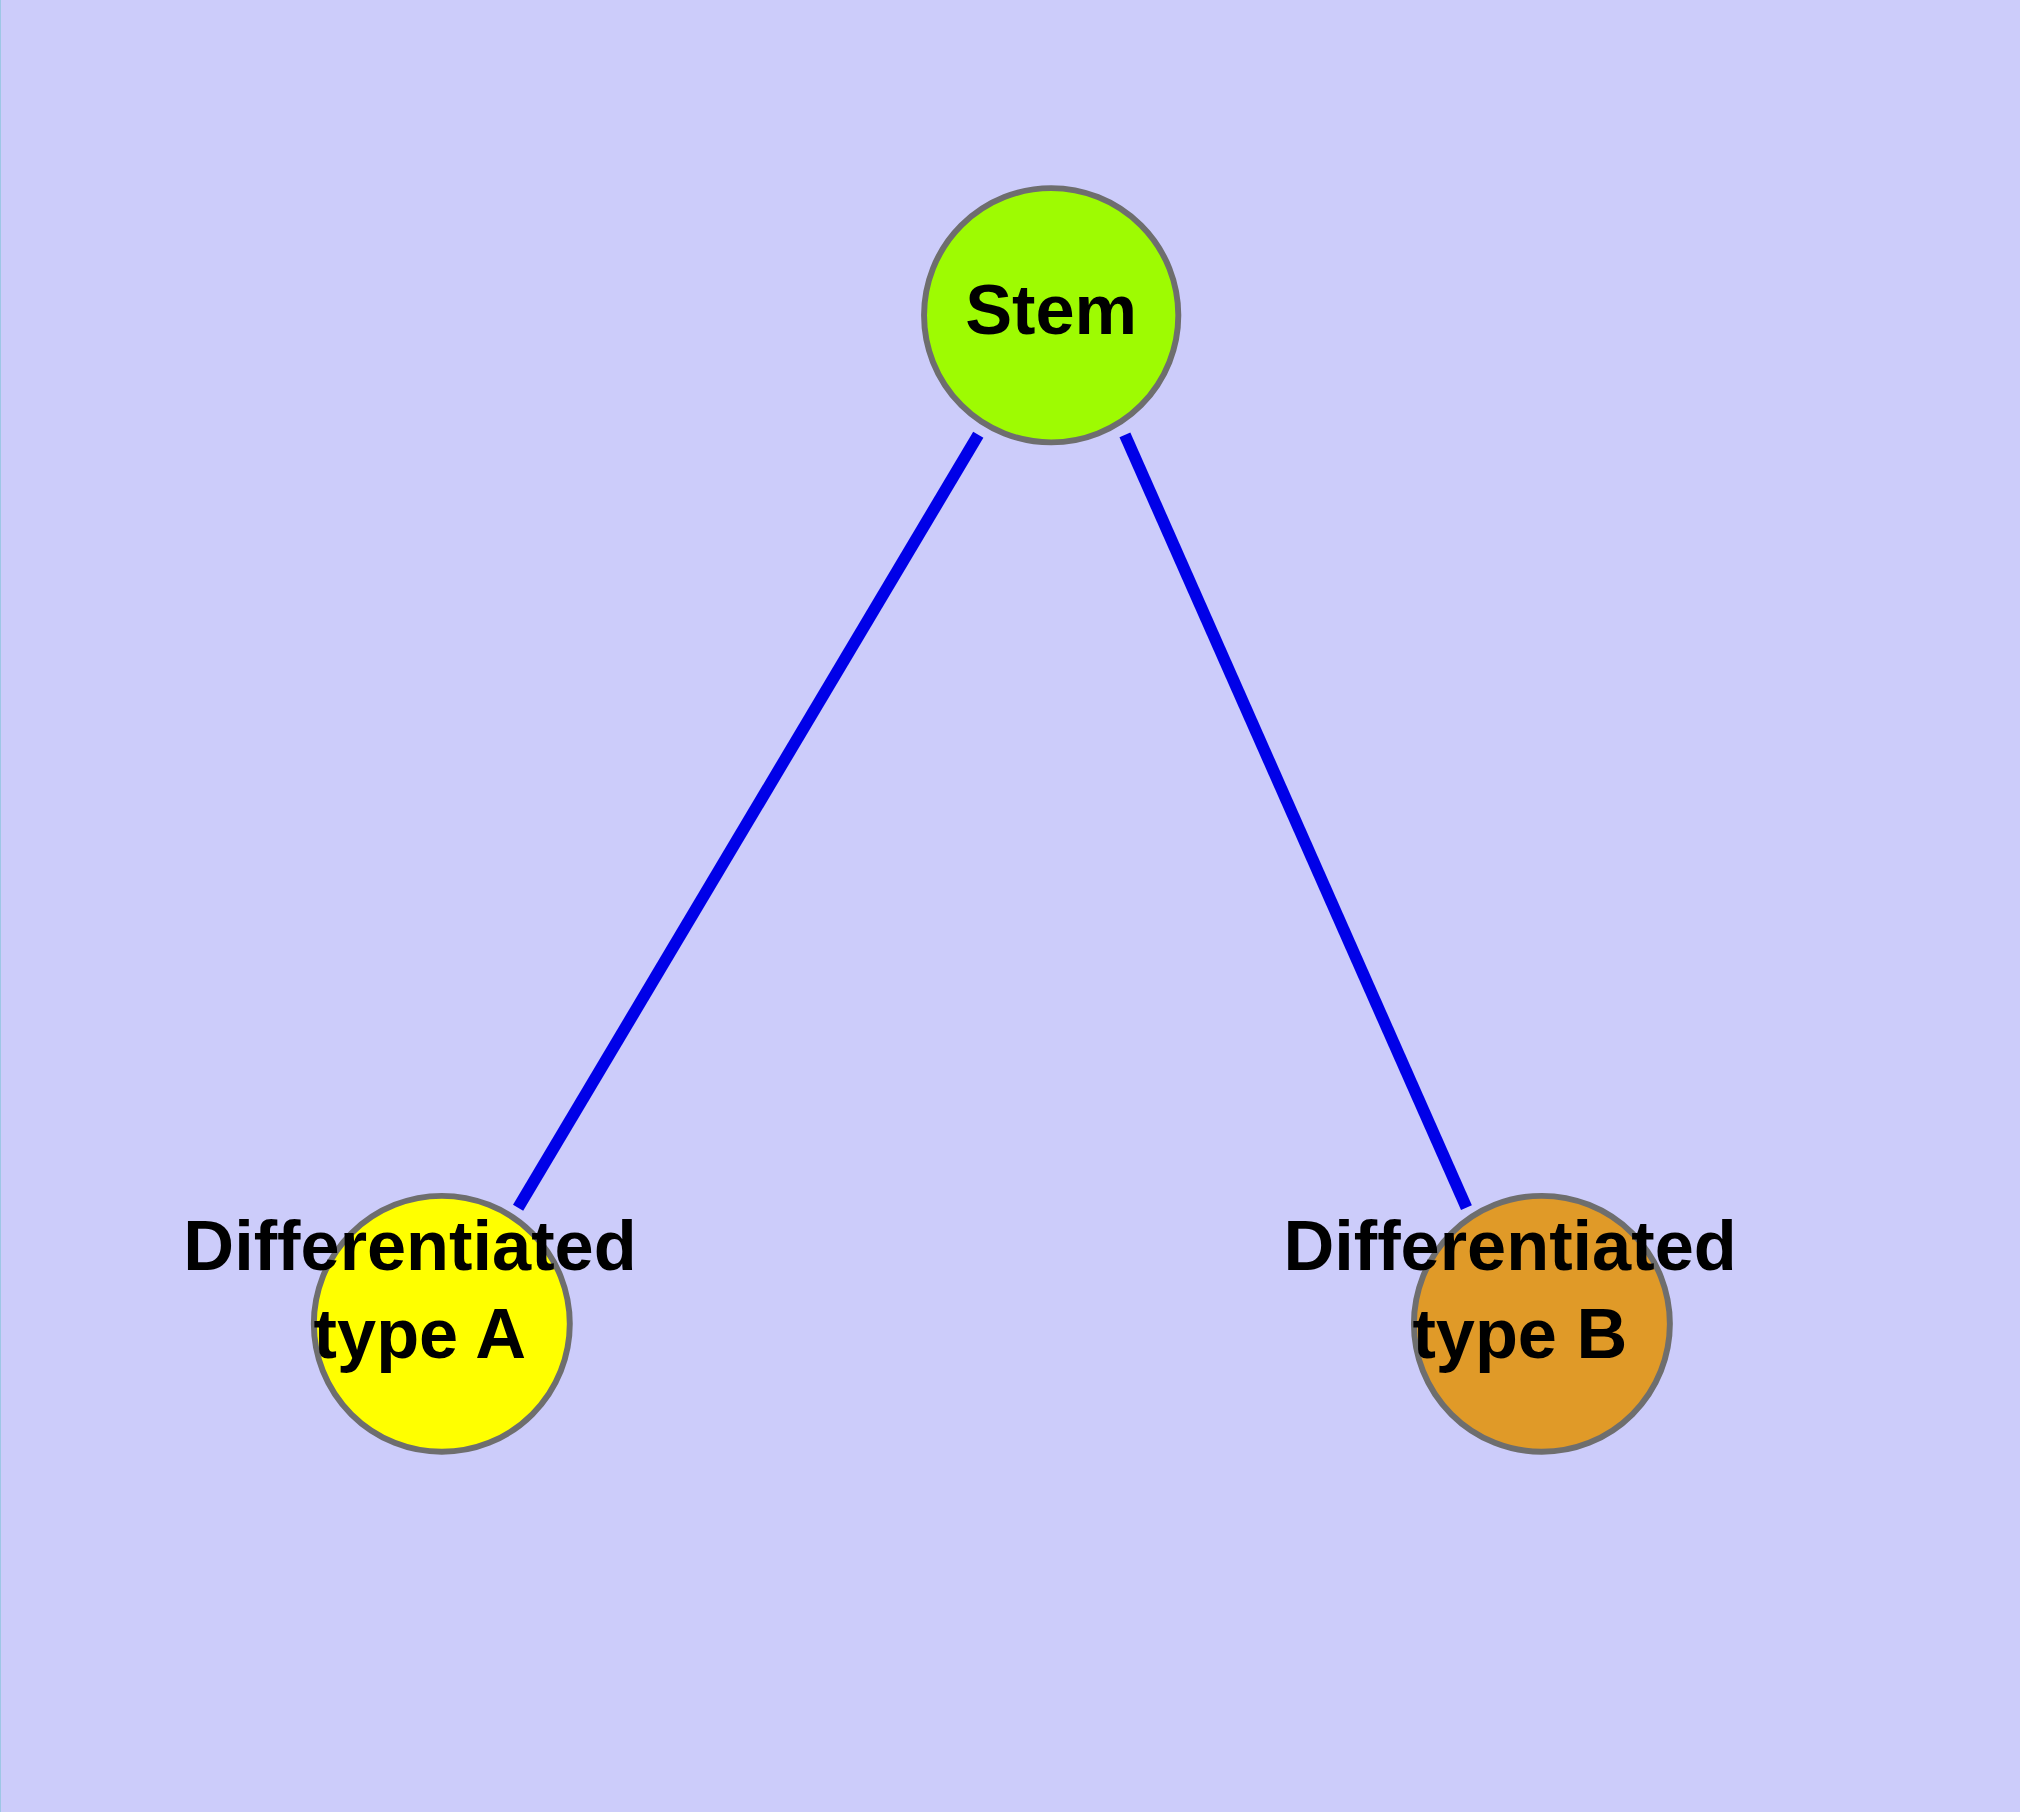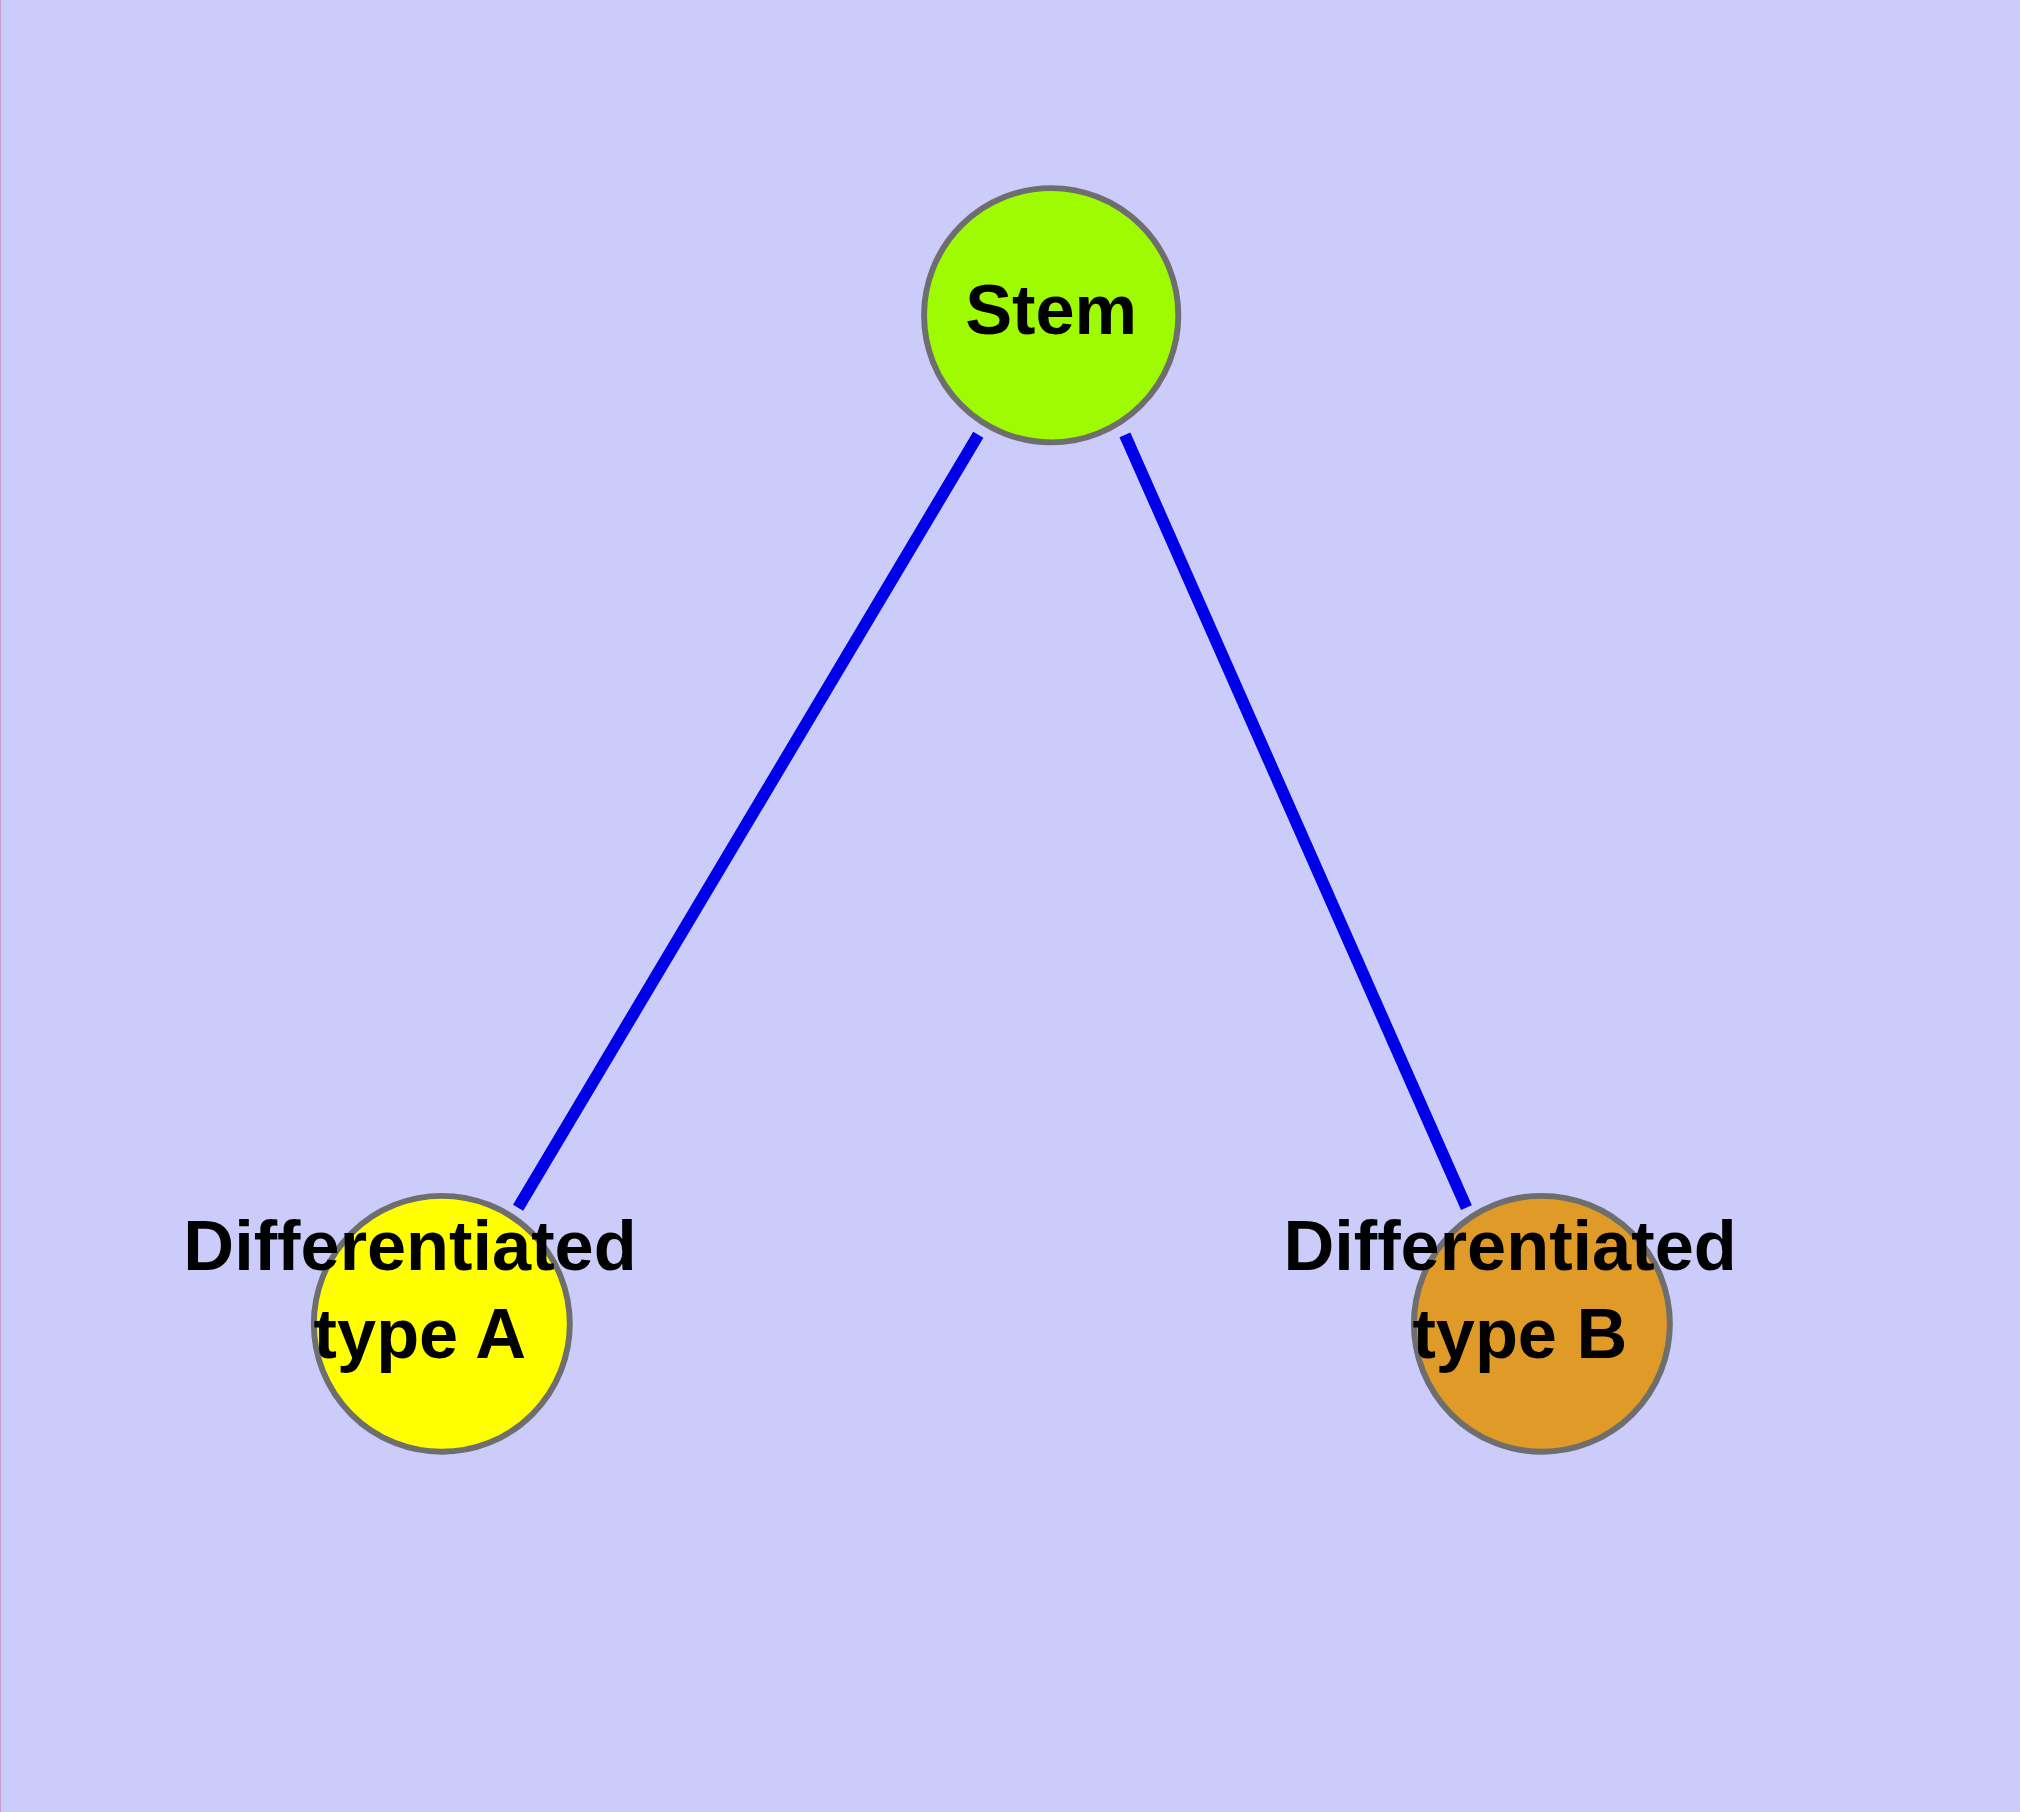--- a/index.html
+++ b/index.html
@@ -26,21 +26,21 @@
     font-family: "Liberation Sans", sans-serif;
     font-weight: bold;
     fill: #000000;
     text-anchor: middle;
     dominant-baseline: middle;
   }
 </style>
 </head>
 <body>
 
-<div id="canvas" style="background: #be185d;">
+<div id="canvas" style="background: #14b8a6;">
   <svg id="graph-svg" viewBox="0 0 2384 2138">
 
     <rect id="bg-rect" x="0" y="0" width="2384" height="2138" fill="#ccccfa"></rect>
 
     <g>
       <line id="edge-0" x1="1154" y1="513" x2="611" y2="1425" stroke="#0000e8" stroke-width="14" stroke-linecap="butt"></line>
       <line id="edge-1" x1="1327" y1="513" x2="1730" y2="1425" stroke="#0000e8" stroke-width="14" stroke-linecap="butt"></line>
     </g>
 
     <g>

